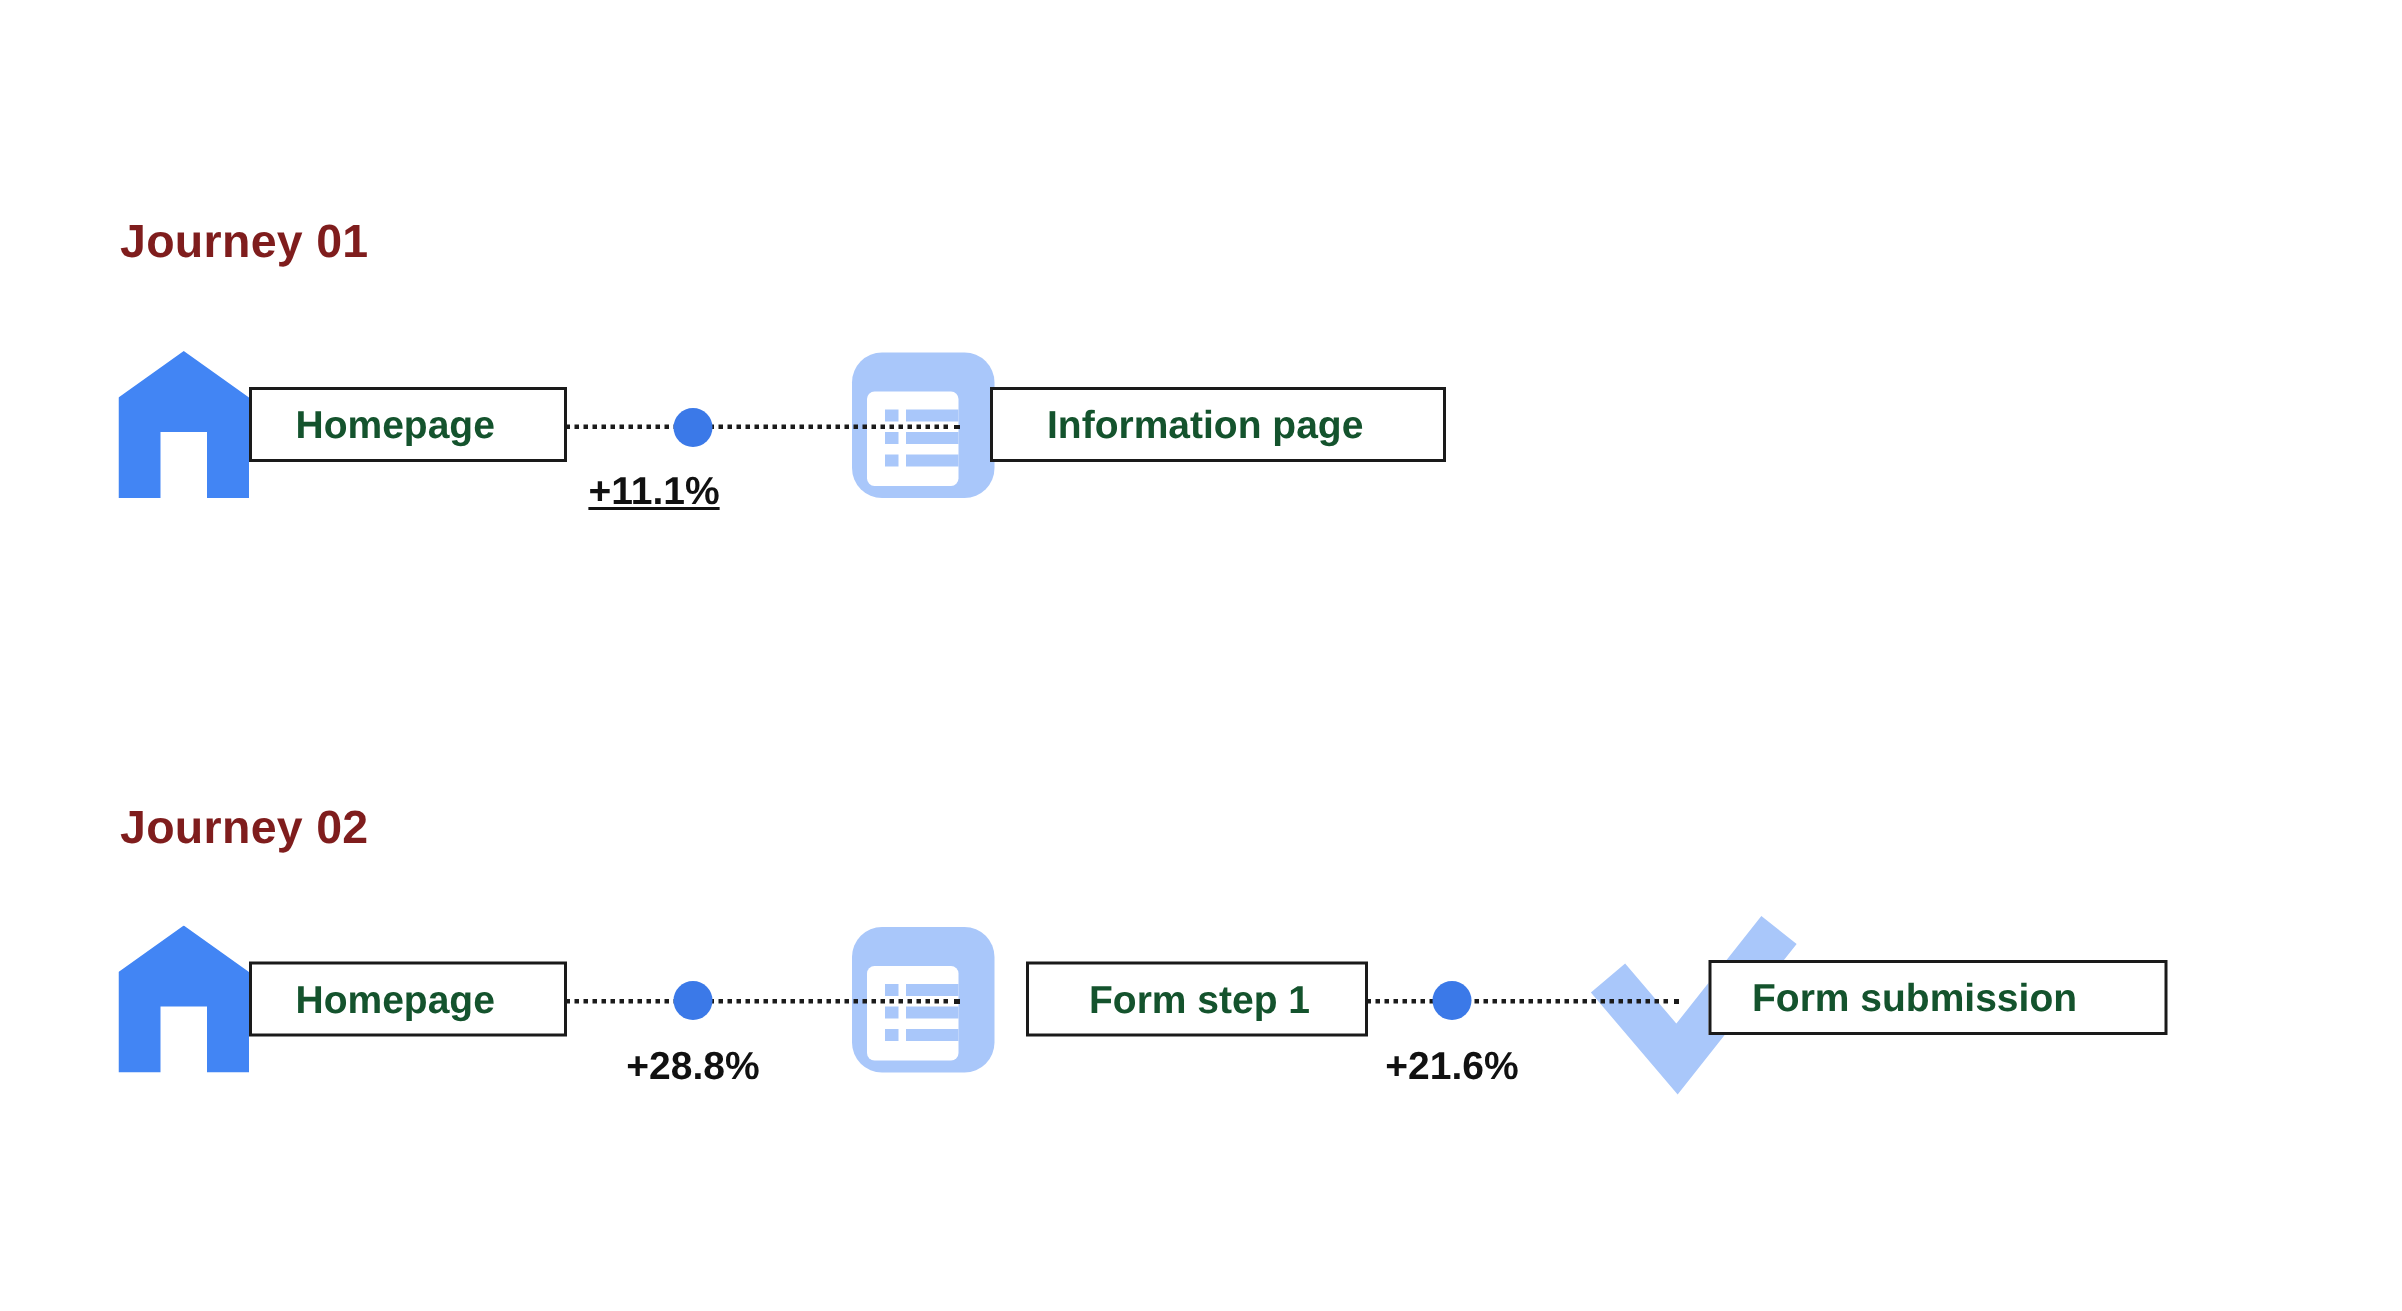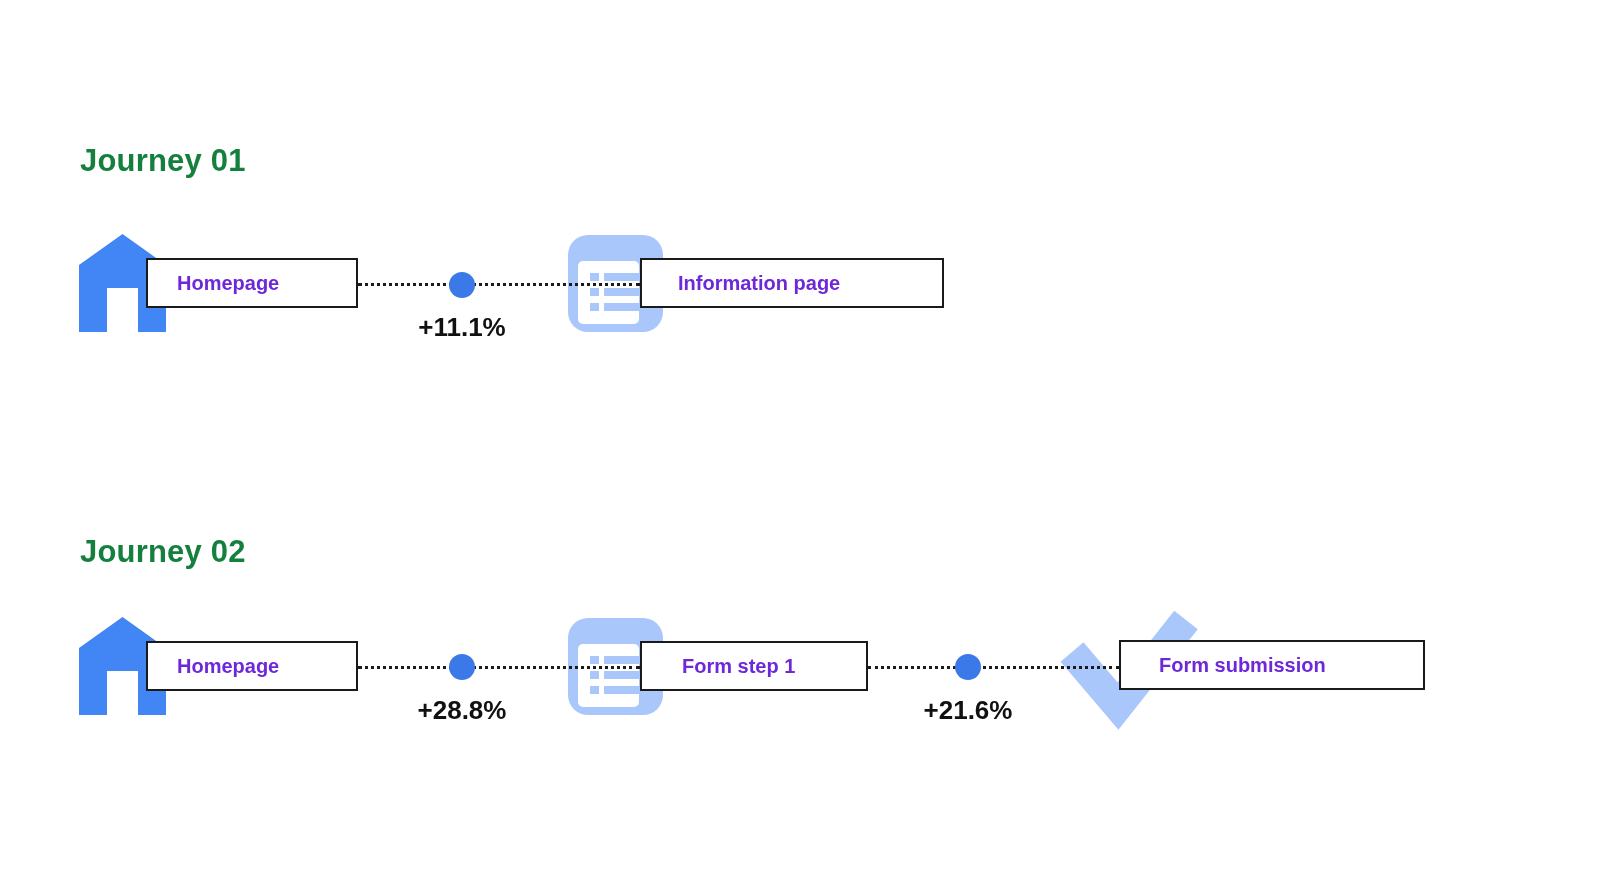--- a/index.html
+++ b/index.html
@@ -1,27 +1,27 @@
 <!DOCTYPE html>
 <html><head>
 <meta charset="utf-8">
 <style>
   html,body{margin:0;padding:0;background:#ffffff;}
   .canvas{
     position:relative;width:1601px;height:874px;background:#ffffff;overflow:hidden;
     font-family:"Liberation Sans",sans-serif;color:#1a1a1a;
   }
   .journey-title{
-    position:absolute;left:80px;font-size:31px;font-weight:700;color:#15803d;
+    position:absolute;left:80px;font-size:31px;font-weight:700;color:#7f1d1d;
     letter-spacing:0.2px;white-space:nowrap;
   }
   .label-box{
     position:absolute;box-sizing:border-box;height:50px;background:#ffffff;
     border:2px solid #1a1a1a;z-index:4;display:flex;align-items:center;
-    font-size:20px;font-weight:700;color:#6d28d9;white-space:nowrap;
+    font-size:26px;font-weight:700;color:#14532d;white-space:nowrap;margin-left:20px;
   }
   .dotline{
     position:absolute;height:0;border-top:3px dotted #1b1b1b;z-index:2;
   }
   .dot{
     position:absolute;width:26px;height:26px;border-radius:50%;background:#3b79e8;z-index:3;
   }
   .pct{
     position:absolute;transform:translateX(-50%);font-size:26px;font-weight:700;
     color:#111111;z-index:3;white-space:nowrap;
@@ -50,21 +50,21 @@
     <svg class="home-svg" style="left:79px;top:234px;" width="87" height="98" viewBox="0 0 87 98">
       <path d="M43.5 0 L87 31 L87 98 L59 98 L59 54 L28 54 L28 98 L0 98 L0 31 Z" fill="#4285f4"></path>
     </svg>
 
     <div class="label-box" style="left:146px;top:258px;width:212px;padding-left:29px;">
       <span>Homepage</span>
     </div>
 
     <div class="dotline" style="left:358px;top:283px;width:282px;"></div>
     <div class="dot" style="left:449px;top:272px;"></div>
-    <div class="pct" style="left:462px;top:312px;">+11.1%</div>
+    <div class="pct" style="left:436px;top:312px;text-decoration:underline;">+11.1%</div>
 
     <div class="page-icon" style="left:568px;top:235px;">
       <div class="inner">
         <div class="row">
             <div class="sq"></div>
             <div class="bar"></div>
           </div>
         <div class="row">
             <div class="sq"></div>
             <div class="bar" style="width:45px;"></div>
@@ -106,30 +106,30 @@
             <div class="sq"></div>
             <div class="bar" style="width:45px;"></div>
           </div>
         <div class="row">
             <div class="sq"></div>
             <div class="bar" style="width:42px;"></div>
           </div>
       </div>
     </div>
 
-    <div class="label-box" style="left:640px;top:641px;width:228px;padding-left:40px;">
+    <div class="label-box" style="left:664px;top:641px;width:228px;padding-left:40px;">
       <span>Form step 1</span>
     </div>
 
     <div class="dotline" style="left:868px;top:666px;width:251px;"></div>
     <div class="dot" style="left:955px;top:654px;"></div>
     <div class="pct" style="left:968px;top:695px;">+21.6%</div>
 
     <svg class="check-svg" style="left:1050px;top:600px;" width="150" height="132" viewBox="0 0 150 132">
       <polyline points="22,52 68,106 136,20" fill="none" stroke="#a9c7fa" stroke-width="30" stroke-linecap="butt" stroke-linejoin="miter"></polyline>
     </svg>
 
-    <div class="label-box" style="left:1119px;top:640px;width:306px;padding-left:38px;">
+    <div class="label-box" style="left:1119px;top:640px;width:306px;padding-left:27px;">
       <span>Form submission</span>
     </div>
   </section>
 
 </div>
 
 </body></html>

